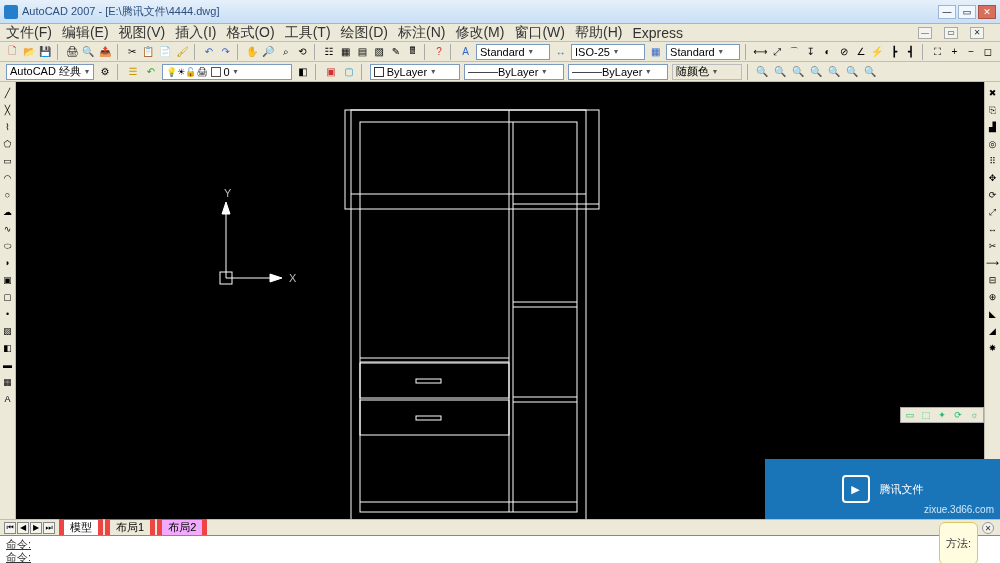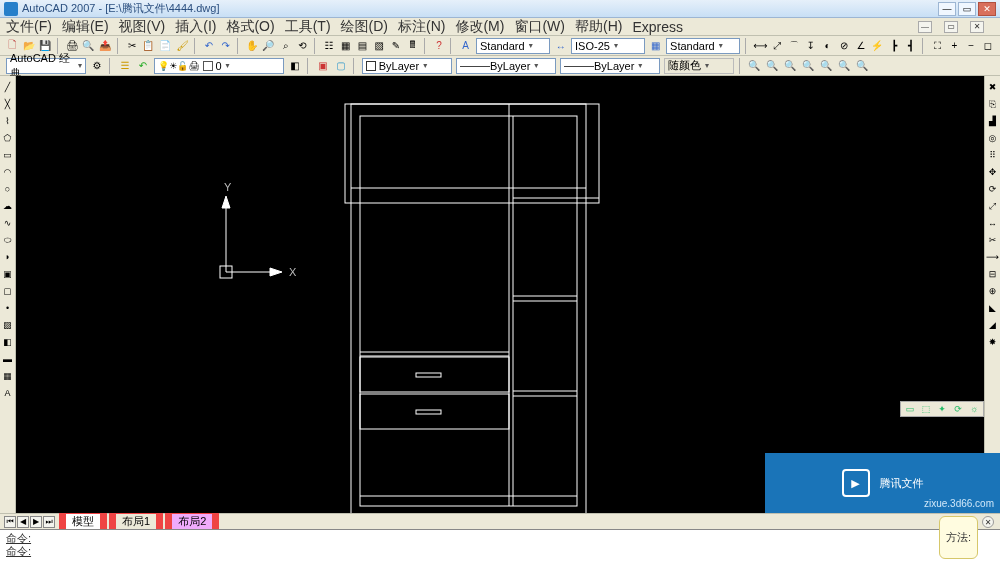--- a/index.html
+++ b/index.html
@@ -1,17 +1,17 @@
 <!DOCTYPE html>
 <html><head>
 <meta charset="utf-8">
 <style>
 * { margin: 0; padding: 0; box-sizing: border-box; font-family: "Microsoft YaHei", Arial, sans-serif; font-size: 11px; }
 body { width: 1000px; height: 563px; background: #ece9d8; overflow: hidden; position: relative; }
-.titlebar { height: 18px; background: linear-gradient(#e6f0fa,#c8dff5); display: flex; align-items: center; padding: 0 4px; border-bottom: 1px solid #9db6d3; }
+.titlebar { height: 24px; background: linear-gradient(#e6f0fa,#c8dff5); display: flex; align-items: center; padding: 0 4px; border-bottom: 1px solid #9db6d3; }
 .titlebar .icon { width: 14px; height: 14px; background: #267fca; margin-right: 4px; border-radius: 2px; }
 .titlebar .title { color: #2b4f7f; font-size: 11px; }
 .titlebar .controls { margin-left: auto; display: flex; gap: 2px; }
 .titlebar .controls span { width: 18px; height: 14px; display: inline-flex; align-items: center; justify-content: center; border: 1px solid #9db6d3; background: #f0f7ff; font-size: 9px; cursor: pointer; }
 .titlebar .controls .close { background: #d86f5c; color: #fff; border-color: #b05040; }
 .menubar { height: 18px; background: #ece9d8; display: flex; align-items: center; padding: 0 6px; border-bottom: 1px solid #c0c0b0; }
 .menubar span { margin-right: 10px; color: #333; cursor: pointer; font-size: 14px; }
 .menubar .wincontrols { margin-left: auto; display: flex; gap: 2px; }
 .menubar .wincontrols span { width: 14px; height: 12px; border: 1px solid #aaa; background: #f4f4ee; font-size: 8px; display: inline-flex; align-items: center; justify-content: center; }
 .toolbar { height: 20px; background: #ece9d8; display: flex; align-items: center; padding: 0 4px; border-bottom: 1px solid #c0c0b0; }
@@ -28,21 +28,21 @@
 .canvas { position: absolute; left: 16px; right: 16px; top: 0; bottom: 0; }
 .canvas svg { width: 100%; height: 100%; display: block; }
 .floatbar { position: absolute; right: 16px; top: 325px; height: 16px; background: #ece9d8; border: 1px solid #aaa; display: flex; align-items: center; padding: 0 2px; gap: 2px; }
 .floatbar span { width: 14px; height: 12px; display:inline-flex; align-items:center; justify-content:center; font-size:9px; color:#2b6; }
 .watermark { position: absolute; right: 0; bottom: 0; width: 235px; height: 60px; background: #1a74b8; display: flex; align-items: center; justify-content: center; color: #fff; font-size: 18px; }
 .watermark .url { position: absolute; right: 6px; bottom: 4px; font-size: 10px; color: #cfe7f9; }
 .watermark .play { width: 28px; height: 28px; border: 2px solid #fff; border-radius: 4px; display:flex; align-items:center; justify-content:center; margin-right: 10px; }
 .tabsrow { height: 16px; background: #ece9d8; display: flex; align-items: center; padding: 0 4px; border-top: 1px solid #c0c0b0; font-size: 10px; }
 .tabsrow .nav { display:inline-flex; align-items:center; gap:1px; margin-right:4px; }
 .tabsrow .nav span { width:12px; height:12px; border:1px solid #888; background:#f4f4ee; display:inline-flex; align-items:center; justify-content:center; font-size:8px; cursor:pointer; }
-.tabsrow .tab { padding: 0 6px; border: 7px solid #ef4444; background: #fff; margin-right: 2px; cursor: pointer; }
+.tabsrow .tab { padding: 0 6px; border: 5px solid #ef4444; background: #fff; margin-right: 2px; cursor: pointer; }
 .cmdwindow { height: 38px; background: #fff; border-top: 1px solid #888; padding: 2px 6px; font-size: 10px; color: #333; position:relative; }
 .cmdline { line-height: 13px; text-decoration: underline; }
 .cmdbubble { position:absolute; right:22px; top:-14px; background:#fffce0; border:1px solid #d6c76a; border-radius:6px; padding:13px 6px; font-size:9px; }
 .cmdclose { position:absolute; right:6px; top:-14px; width:12px; height:12px; border:1px solid #999; background:#f4f4ee; font-size:8px; display:flex; align-items:center; justify-content:center; border-radius:6px; cursor:pointer; }
 .icon-color { display:inline-block; width:10px; height:10px; border:1px solid #555; }
 </style>
 </head>
 <body>
 
 <div class="titlebar">
@@ -130,21 +130,21 @@
   <span class="tbtn">┣</span>
   <span class="tbtn">┫</span>
   <span class="tsep"></span>
   <span class="tbtn">⛶</span>
   <span class="tbtn">+</span>
   <span class="tbtn">−</span>
   <span class="tbtn">◻</span>
 </div>
 
 <div class="workspace-row">
-  <div class="dropdown" style="width:80px">
+  <div class="dropdown" style="width:88px">
       <span>AutoCAD 经典</span>
     </div>
   <span class="tbtn">⚙</span>
   <span class="tsep"></span>
   <span class="tbtn" style="color:#c90">☰</span>
   <span class="tbtn" style="color:#2a2">↶</span>
   <div class="dropdown" style="width:130px">
     <span style="font-size:9px">💡☀🔓🖨</span>&nbsp;<span class="icon-color" style="background:#fff"></span>&nbsp;<span>0</span>
   </div>
   <span class="tbtn">◧</span>

